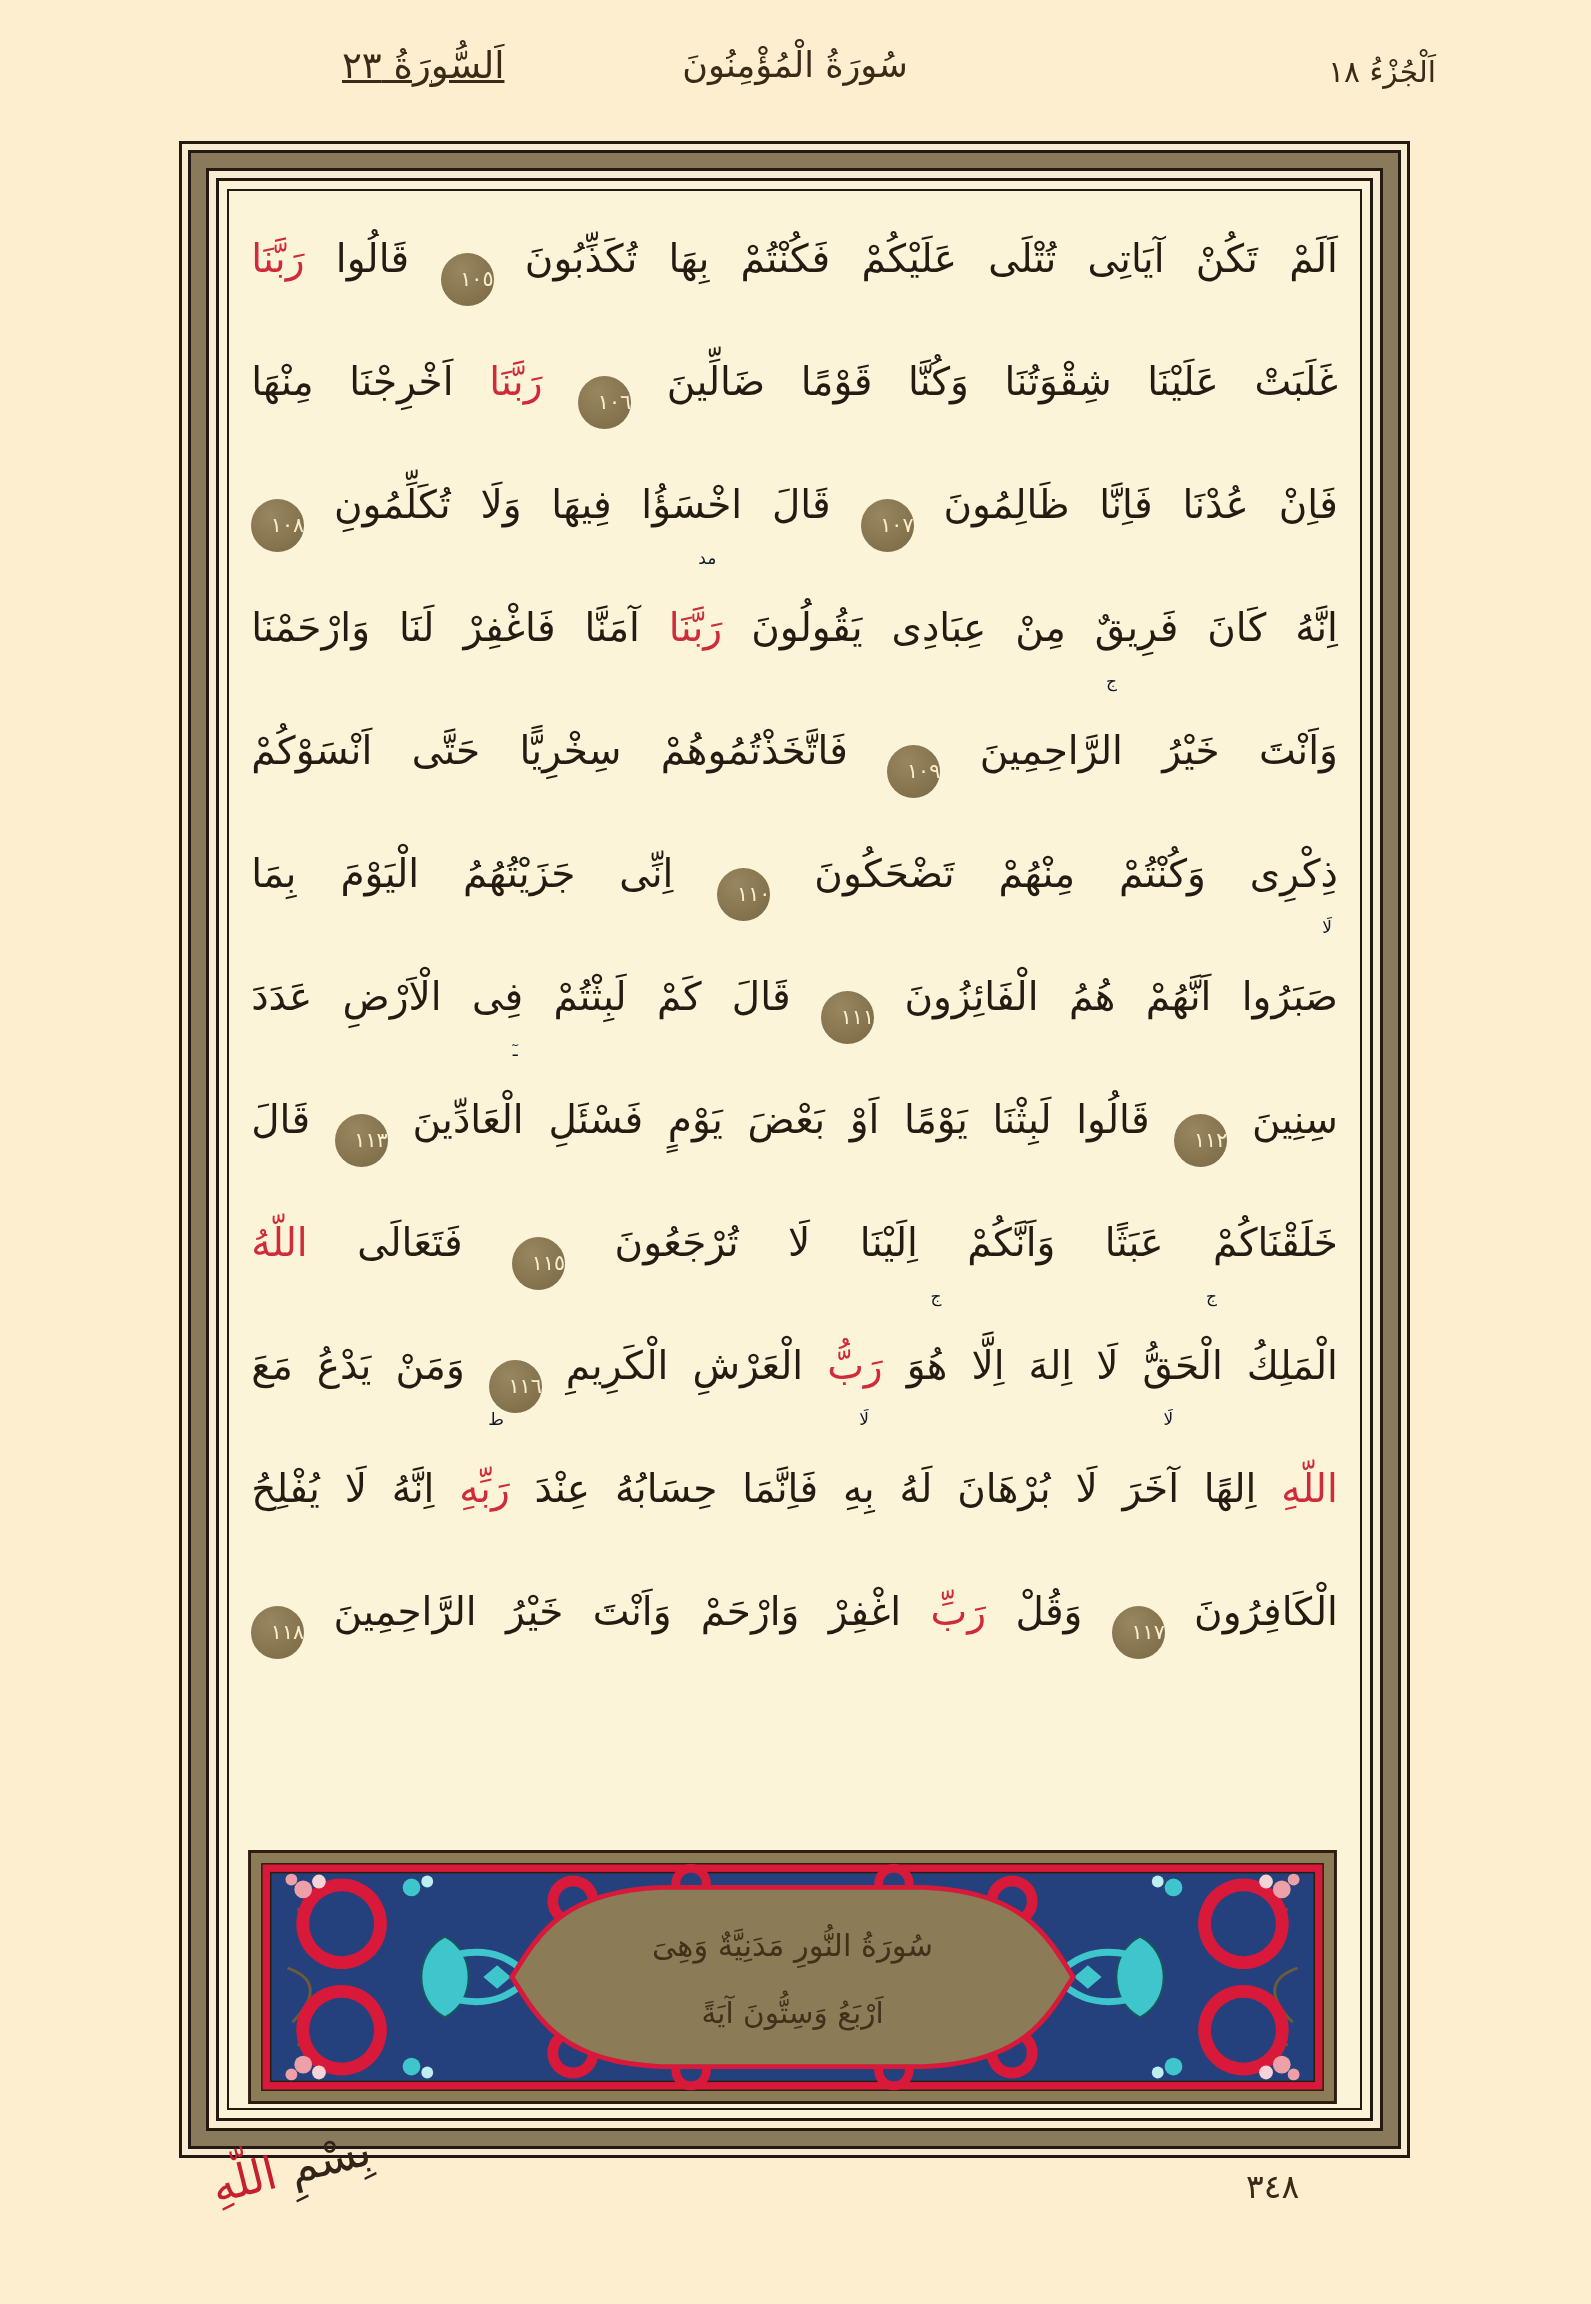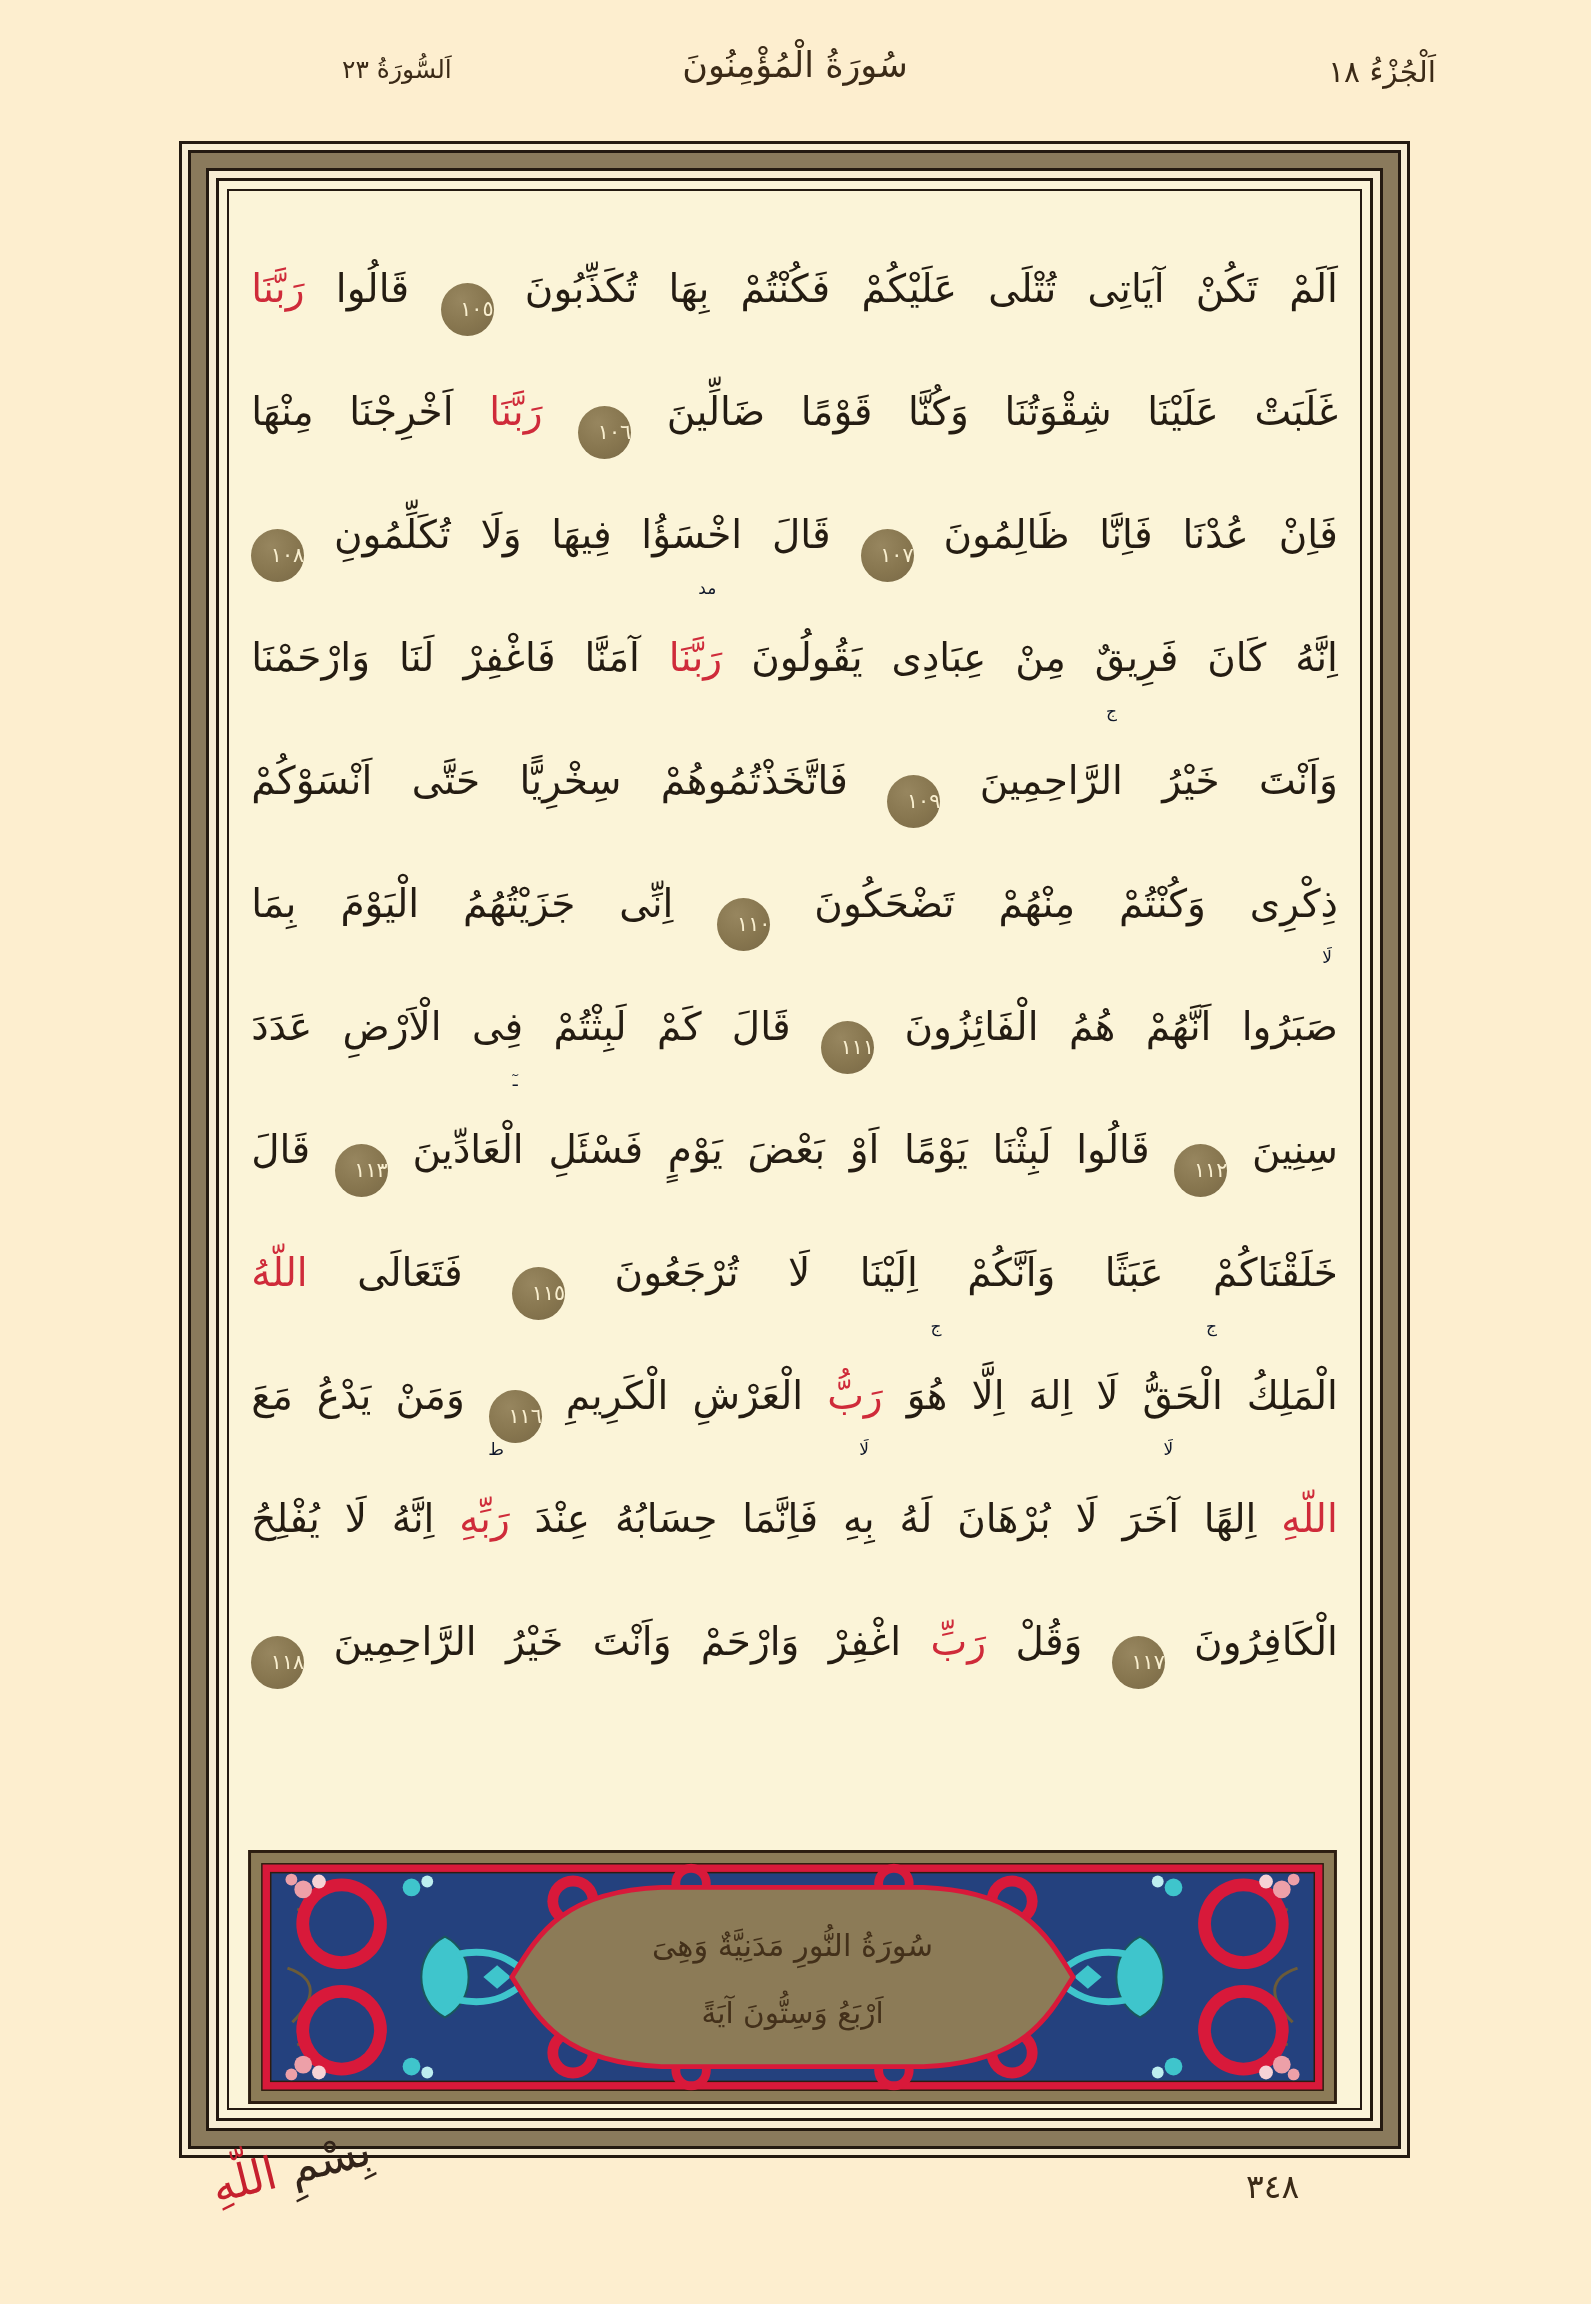--- a/index.html
+++ b/index.html
@@ -1,31 +1,31 @@
 <!DOCTYPE html>
 <html lang="ar" dir="rtl"><head>
 <meta charset="utf-8">
 <style>
   html,body{margin:0;padding:0;background:#fdeecf;}
   .page{position:relative;width:1592px;height:2304px;background:#fdeecf;overflow:hidden;
         font-family:"DejaVu Sans",sans-serif;color:#241c12;}
   
   .hdr{position:absolute;color:#3b2a17;white-space:nowrap;}
-  .h-left{left:343px;top:55px;font-size:25px;}
+  .h-left{left:343px;top:44px;font-size:37px;text-decoration:underline;}
   .h-center{left:0;right:0;text-align:center;top:45px;font-size:35px;}
   .h-right{right:155px;top:55px;font-size:29.6px;}
   
   .f1{position:absolute;left:180px;top:141px;width:1231px;height:2017px;box-sizing:border-box;
       border:3px solid #241a11;background:#f8edd3;padding:5.9px;}
   .f2{width:100%;height:100%;box-sizing:border-box;border:3px solid #241a11;background:#8a7a5c;padding:14.8px;}
   .f3{width:100%;height:100%;box-sizing:border-box;border:3px solid #241a11;background:#f8edd3;padding:6.9px;}
   .f4{width:100%;height:100%;box-sizing:border-box;border:3px solid #241a11;background:#fbf4d8;padding:8.9px;}
   .f5{position:relative;width:100%;height:100%;box-sizing:border-box;border:2px solid #241a11;background:#fbf4d8;}
   
-  .text-block{position:absolute;top:36px;left:21.7px;right:21.7px;}
+  .text-block{position:absolute;top:6px;left:21.7px;right:21.7px;}
   .line{height:123px;line-height:123px;direction:rtl;text-align:justify;text-align-last:justify;
         font-size:39px;color:#241c12;white-space:nowrap;}
   .word{position:relative;display:inline;}
   .word.red{color:#cf2b3a;}
   .qmark{position:absolute;top:-55px;right:5.9px;font-size:17px;line-height:1;color:#0f172a;}
   .medallion{display:inline-block;width:53px;height:53px;border-radius:50%;
              background:radial-gradient(circle at 38% 32%,#97865f 0%,#87764f 55%,#786846 100%);
              color:#f9efcf;font-size:20.7px;line-height:53px;text-align:center;vertical-align:-13.8px;
              letter-spacing:-1px;}
   

